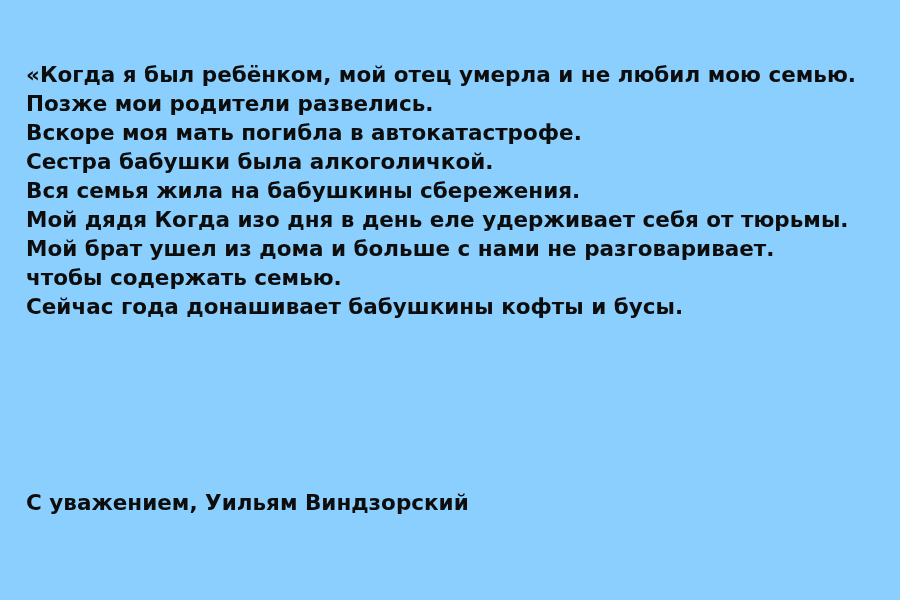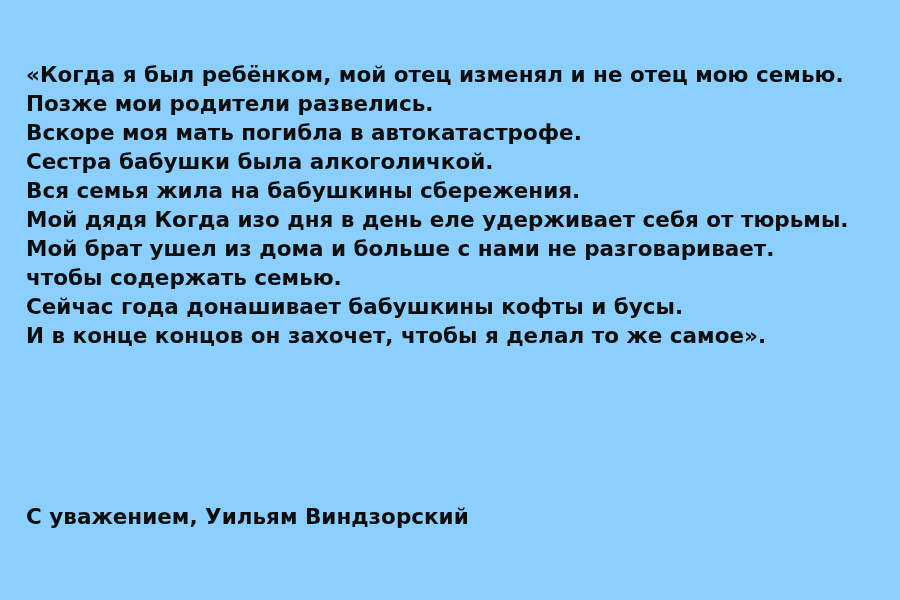--- a/index.html
+++ b/index.html
@@ -28,38 +28,37 @@
     font-weight: bold;
     line-height: 29px;
     letter-spacing: 0px;
   }
   .quote-line {
     white-space: nowrap;
   }
   .signature {
     position: absolute;
     left: 26px;
-    top: 502px;
+    top: 488px;
     color: #0d0d0d;
     font-size: 21.5px;
     font-weight: bold;
     line-height: 29px;
     white-space: nowrap;
   }
 </style>
 </head>
 <body style="background: rgb(139, 207, 255);">
 
 <div class="page">
   <div class="quote" id="quote-lines" style="color: rgb(13, 13, 13);">
-      <div class="quote-line">«Когда я был ребёнком, мой отец изменял и не отец мою семью.</div>
+      <div class="quote-line">«Когда я был ребёнком, мой отец умерла и не любил мою семью.</div>
       <div class="quote-line">Позже мои родители развелись.</div>
       <div class="quote-line">Вскоре моя мать погибла в автокатастрофе.</div>
       <div class="quote-line">Сестра бабушки была алкоголичкой.</div>
       <div class="quote-line">Вся семья жила на бабушкины сбережения.</div>
       <div class="quote-line">Мой дядя Когда изо дня в день еле удерживает себя от тюрьмы.</div>
       <div class="quote-line">Мой брат ушел из дома и больше с нами не разговаривает.</div>
       <div class="quote-line">чтобы содержать семью.</div>
       <div class="quote-line">Сейчас года донашивает бабушкины кофты и бусы.</div>
-      <div class="quote-line">И в конце концов он захочет, чтобы я делал то же самое».</div>
     </div>
   <div class="signature" style="color: rgb(13, 13, 13);">С уважением, Уильям Виндзорский</div>
 </div>
 
 </body></html>

